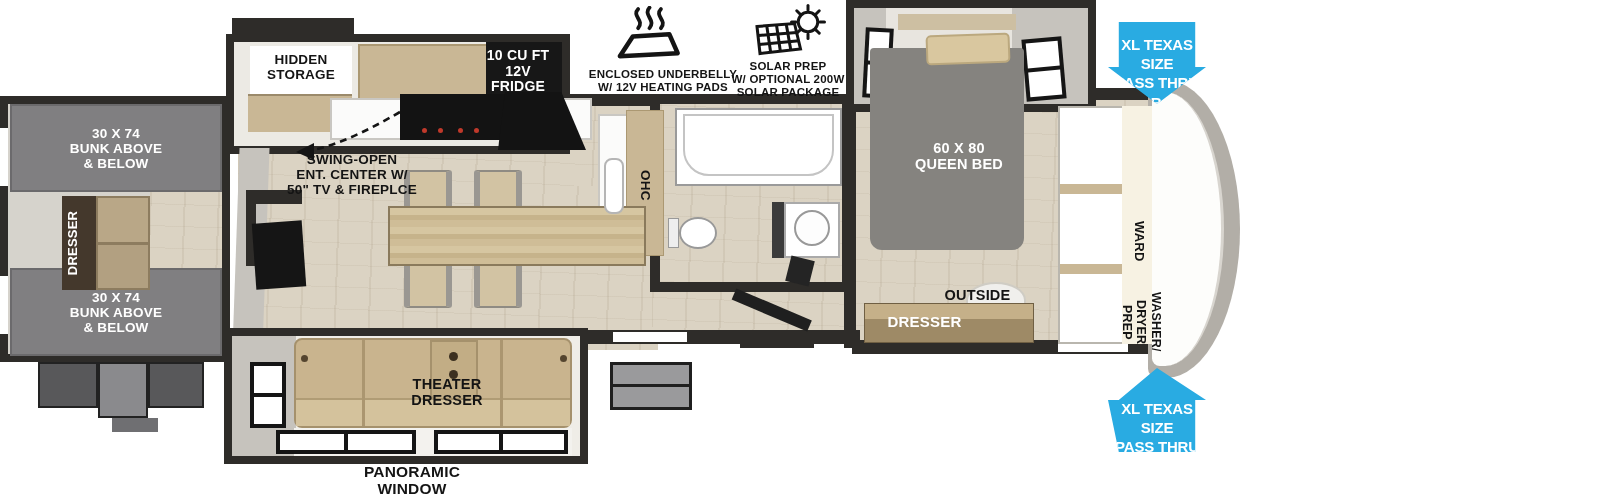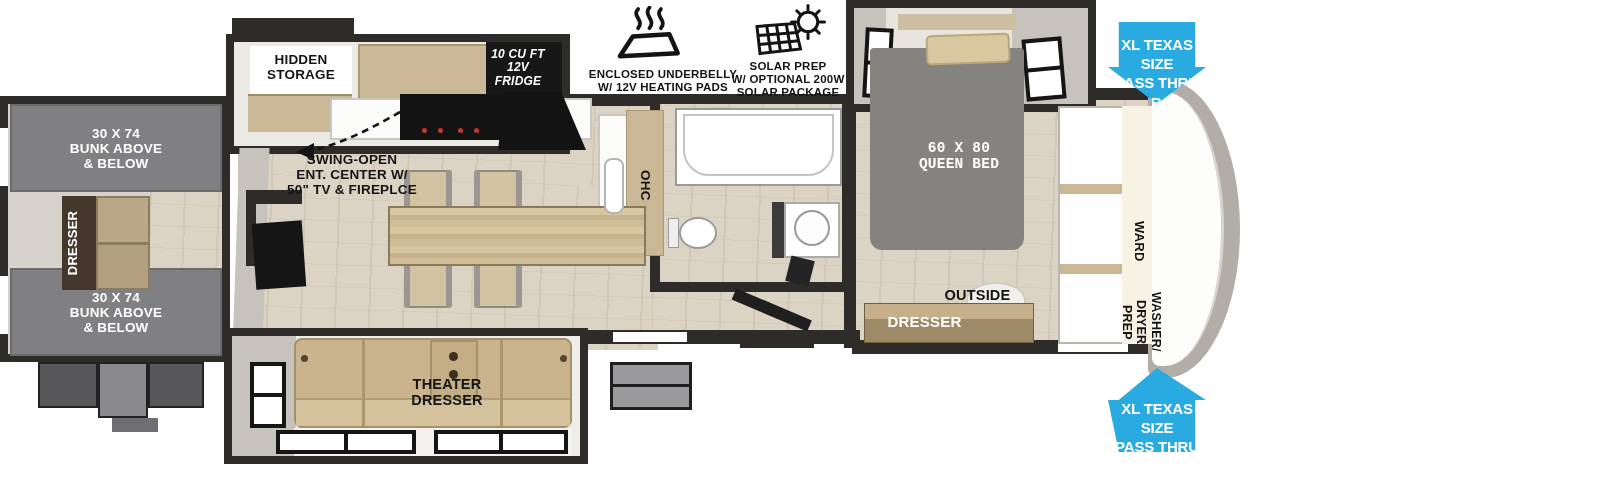--- a/index.html
+++ b/index.html
@@ -58,21 +58,21 @@
   <div class="abs" style="left:148px;top:362px;width:56px;height:46px;background:#58585a;border:2px solid #222;z-index:2;"></div>
 
   <div class="abs wall" style="left:232px;top:18px;width:122px;height:30px;z-index:2;"></div>
   <div class="abs" style="left:226px;top:34px;width:344px;height:120px;border:8px solid #2e2c29;background:#eceae4;z-index:2;"></div>
   <div class="abs" style="left:250px;top:46px;width:102px;height:48px;background:#fff;z-index:3;"></div>
   <div class="abs lbl" style="left:250px;top:52px;width:102px;font-size:13.5px;">HIDDEN
 STORAGE</div>
   <div class="abs" style="left:248px;top:94px;width:104px;height:38px;background:#c9b795;border-top:2px solid #9b8a6b;z-index:3;"></div>
   <div class="abs" style="left:358px;top:44px;width:150px;height:62px;background:#c9b795;border:2px solid #ab9872;z-index:3;"></div>
   <div class="abs" style="left:486px;top:42px;width:76px;height:66px;background:#171717;z-index:4;display:flex;align-items:center;justify-content:center;"></div>
-  <div class="abs lbl wlbl" style="left:486px;top:48px;width:64px;font-size:12px;font-style:italic;">10 CU FT
+  <div class="abs lbl wlbl" style="left:486px;top:48px;width:64px;font-size:14px;">10 CU FT
 12V
 FRIDGE</div>
   <div class="abs" style="left:330px;top:98px;width:262px;height:42px;background:#fbfbfa;border:2px solid #c9c7c2;z-index:3;"></div>
   <div class="abs" style="left:400px;top:94px;width:106px;height:46px;background:#131313;z-index:4;"></div>
   <div class="abs" style="left:422px;top:128px;width:5px;height:5px;border-radius:50%;background:#c0392b;z-index:5;"></div>
   <div class="abs" style="left:438px;top:128px;width:5px;height:5px;border-radius:50%;background:#c0392b;z-index:5;"></div>
   <div class="abs" style="left:458px;top:128px;width:5px;height:5px;border-radius:50%;background:#c0392b;z-index:5;"></div>
   <div class="abs" style="left:474px;top:128px;width:5px;height:5px;border-radius:50%;background:#c0392b;z-index:5;"></div>
   <div class="abs" style="left:498px;top:92px;width:88px;height:58px;background:#131313;clip-path:polygon(8% 0,72% 0,100% 100%,0 100%);z-index:4;"></div>
 
@@ -128,21 +128,21 @@
       <i></i>
       <i></i>
     </div>
   <div class="abs win v" style="left:1024px;top:38px;width:40px;height:62px;transform:rotate(-5deg);z-index:4;">
       <i></i>
       <i></i>
     </div>
   <div class="abs" style="left:898px;top:14px;width:118px;height:16px;background:#cdbfa2;z-index:4;"></div>
   <div class="abs" style="left:870px;top:48px;width:154px;height:202px;background:#85837f;border-radius:4px 4px 12px 12px;z-index:4;"></div>
   <div class="abs" style="left:926px;top:34px;width:84px;height:30px;background:#d9c79f;border:2px solid #bba87e;border-radius:5px;transform:rotate(-2deg);z-index:5;"></div>
-  <div class="abs lbl wlbl" style="left:870px;top:140px;width:178px;font-size:14.5px;font-family:Liberation Mono, monospace;">60 X 80
+  <div class="abs lbl wlbl" style="left:870px;top:140px;width:178px;font-size:14.5px;">60 X 80
 QUEEN BED</div>
 
   <div class="abs" style="left:966px;top:282px;width:60px;height:36px;background:#f0efec;border:2px solid #cfccc4;border-radius:50% 50% 30% 30%;z-index:4;"></div>
   <div class="abs lbl" style="left:920px;top:287px;width:115px;font-size:14.5px;">OUTSIDE</div>
   <div class="abs" style="left:864px;top:303px;width:170px;height:40px;border:1px solid #6f5f43;z-index:5;background:linear-gradient(180deg,#c5b089 0 40%,#9e8a66 40% 100%);"></div>
   <div class="abs lbl wlbl" style="left:872px;top:314px;width:105px;font-size:15px;z-index:6;">DRESSER</div>
 
   <div class="abs" style="left:1058px;top:106px;width:66px;height:238px;background:#fff;border:2px solid #b9b6ae;z-index:3;background-image:linear-gradient(180deg,rgba(0,0,0,0) 0 76px,#c9b795 76px 86px,rgba(0,0,0,0) 86px 156px,#c9b795 156px 166px,rgba(0,0,0,0) 166px 100%);"></div>
   <div class="abs" style="left:1122px;top:106px;width:32px;height:238px;background:#f7f2e3;z-index:3;"></div>
   <div class="abs lbl vcw" style="left:1126px;top:196px;width:26px;height:90px;font-size:13px;z-index:6;">WARD</div>
@@ -183,20 +183,22 @@
 DRESSER</div>
   <div class="abs" style="left:294px;top:428px;width:278px;height:28px;background:#f3f2ee;z-index:3;"></div>
   <div class="abs win h" style="left:276px;top:430px;width:140px;height:24px;z-index:4;">
       <i></i>
       <i></i>
     </div>
   <div class="abs win h" style="left:434px;top:430px;width:134px;height:24px;z-index:4;">
       <i></i>
       <i></i>
     </div>
+  <div class="abs lbl" style="left:322px;top:463px;width:180px;font-size:15.5px;">PANORAMIC
+WINDOW</div>
 
   <svg class="abs" style="left:610px;top:6px;z-index:6;" width="76" height="64" viewBox="0 0 100 84">
     <path d="M37,4 c-9,9 9,15 0,25" fill="none" stroke="#141414" stroke-width="5" stroke-linecap="round"></path>
     <path d="M52,2 c-9,10 9,16 0,27" fill="none" stroke="#141414" stroke-width="5" stroke-linecap="round"></path>
     <path d="M67,4 c-9,9 9,15 0,25" fill="none" stroke="#141414" stroke-width="5" stroke-linecap="round"></path>
     <path d="M30,40 L78,37 L89,62 L13,66 Z" fill="none" stroke="#141414" stroke-width="6" stroke-linejoin="round"></path>
   </svg>
   <div class="abs lbl" style="left:568px;top:68px;width:190px;font-size:11.5px;">ENCLOSED UNDERBELLY
 W/ 12V HEATING PADS</div>
   <svg class="abs" style="left:748px;top:4px;z-index:6;" width="78" height="60" viewBox="0 0 104 80">

